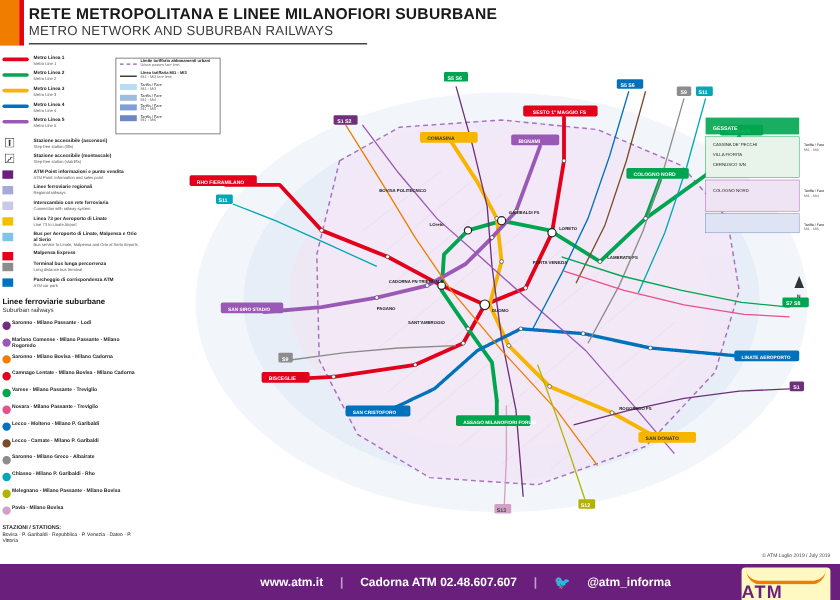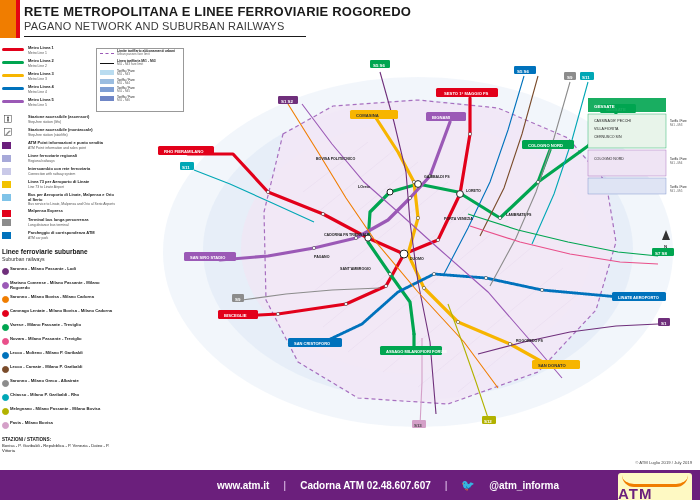--- a/index.html
+++ b/index.html
@@ -114,22 +114,22 @@
     position:absolute;right:8px;bottom:34px;font-size:4.2px;color:#444;text-align:right;
     line-height:1.5;
   }
 </style>
 </head>
 <body>
 
 <div class="header">
   <div class="header-bar"></div>
   <div class="header-bar2"></div>
-  <div class="title-it">RETE METROPOLITANA E LINEE FERROVIARIE ROGOREDO</div>
-  <div class="title-en">PAGANO NETWORK AND SUBURBAN RAILWAYS</div>
+  <div class="title-it">RETE METROPOLITANA E LINEE MILANOFIORI SUBURBANE</div>
+  <div class="title-en">METRO NETWORK AND SUBURBAN RAILWAYS</div>
   <div class="header-rule"></div>
 </div>
 
 <div class="legend">
 
   <div class="lg-row">
     <div class="lg-line" style="background:#e2001a"></div>
     <div class="lg-txt">Metro Linea 1</div>
     <div class="lg-sub">Metro Line 1</div>
   </div>

